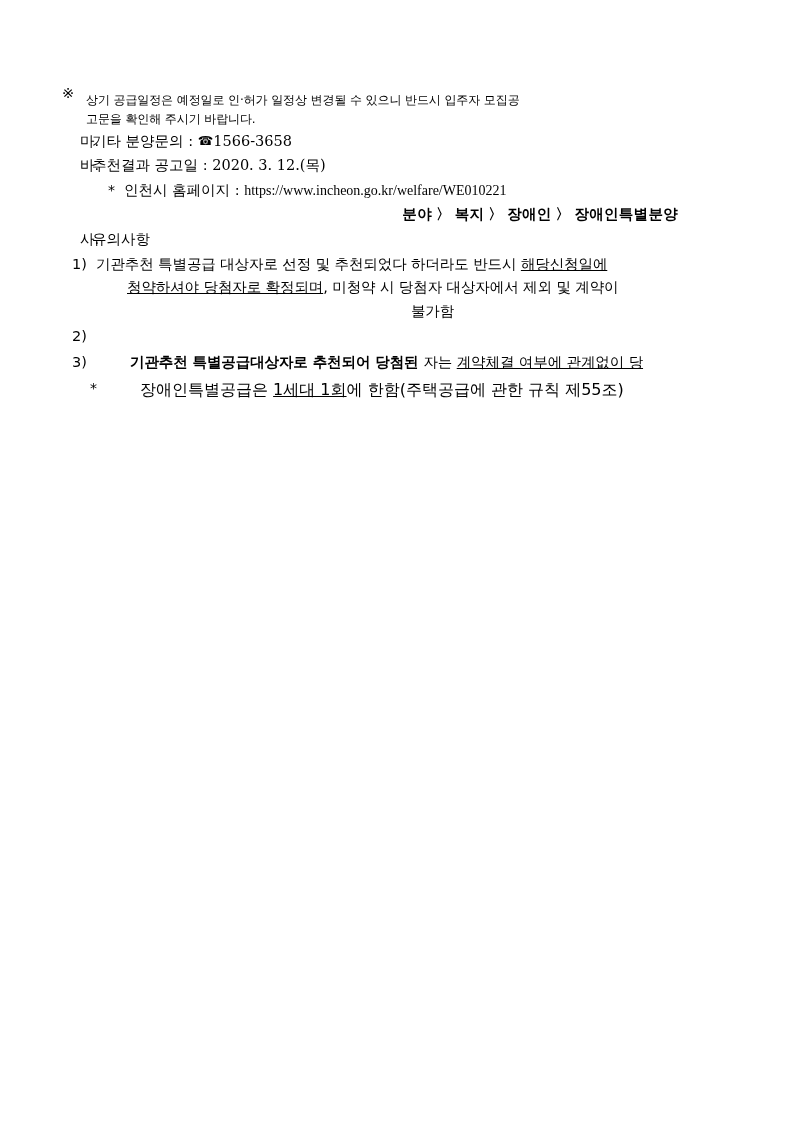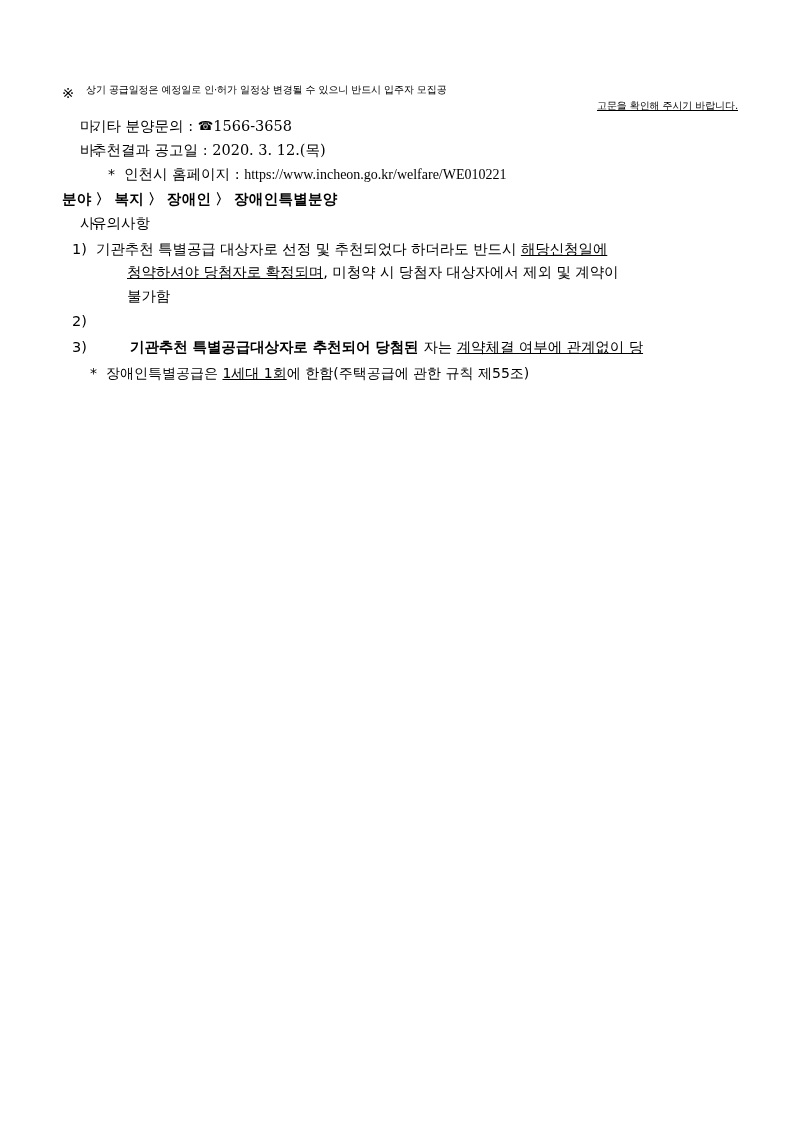--- a/index.html
+++ b/index.html
@@ -31,30 +31,30 @@
     margin-bottom: 2px;
   }
   .note-mark {
     flex: 0 0 auto;
     width: 24px;
     font-size: 14.5px;
     line-height: 1.55;
   }
   .note-text {
     flex: 1 1 auto;
-    font-size: 10px;
+    font-size: 12px;
     line-height: 1.55;
     text-align: justify;
     text-justify: inter-character;
     letter-spacing: -0.1px;
+    margin-top: 9px;
   }
   .note-text .second {
     display: block;
-    text-align: right;
-    text-decoration: underline;
+    text-align: left;
   }
 
   
   .item {
     display: flex;
     align-items: flex-start;
     margin-top: 1px;
   }
   .item-mark {
     flex: 0 0 auto;
@@ -94,21 +94,21 @@
     flex: 1 1 auto;
     font-size: 14.5px;
     line-height: 1.6;
   }
   .url {
     font-family: Liberation Serif, serif;
     font-size: 14px;
   }
 
   .breadcrumb {
-    text-align: left;
+    text-align: right;
     font-size: 14.5px;
     font-weight: bold;
     line-height: 1.7;
     letter-spacing: 0.3px;
     padding-right: 60px;
   }
   .breadcrumb .sep {
     font-weight: bold;
     padding: 0 4px;
   }
@@ -135,41 +135,42 @@
     text-justify: inter-character;
     letter-spacing: -0.1px;
   }
   .subitem-body .cont {
     display: block;
     text-align: justify;
     text-justify: inter-character;
     margin-left: 31px;
   }
   .subitem-body .cont.last {
-    text-align: left;
+    text-align: center;
   }
   .u { text-decoration: underline; }
   .b { font-weight: bold; margin-left: 34px; }
 
   .footnote {
     display: flex;
     align-items: flex-start;
     padding-left: 28px;
     margin-top: 3px;
   }
   .footnote-mark {
     flex: 0 0 auto;
     width: 16px;
     font-size: 14px;
     line-height: 1.6;
   }
   .footnote-body {
     flex: 1 1 auto;
-    font-size: 14px;
-    line-height: 1.6;
+    font-size: 16px;
+    line-height: 1.6;
+    margin-left: 34px;
   }
 </style>
 </head>
 <body>
 
 <div class="page">
 
   <div class="note-block">
     <div class="note-mark">※</div>
     <div class="note-text">

